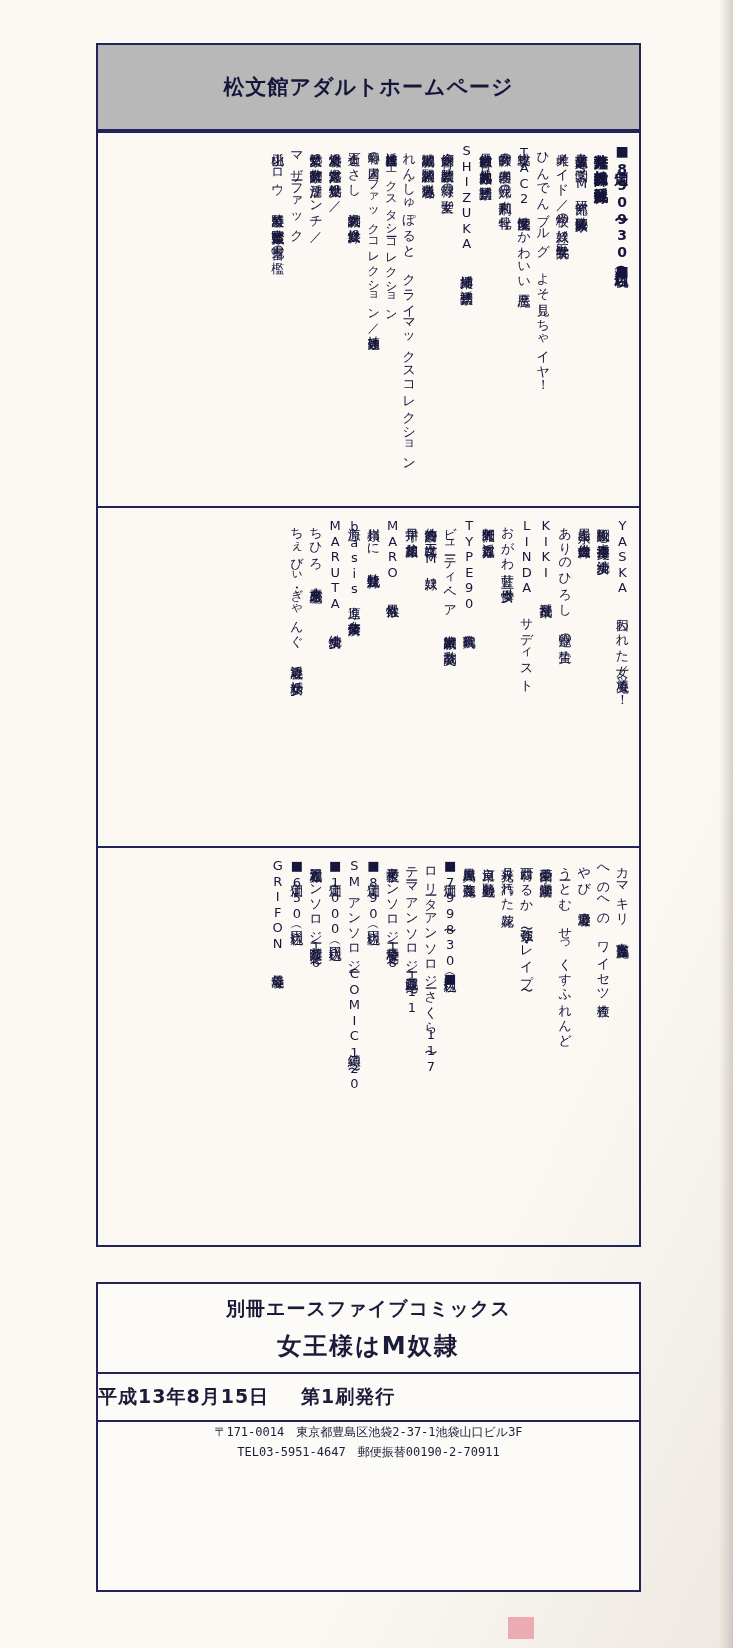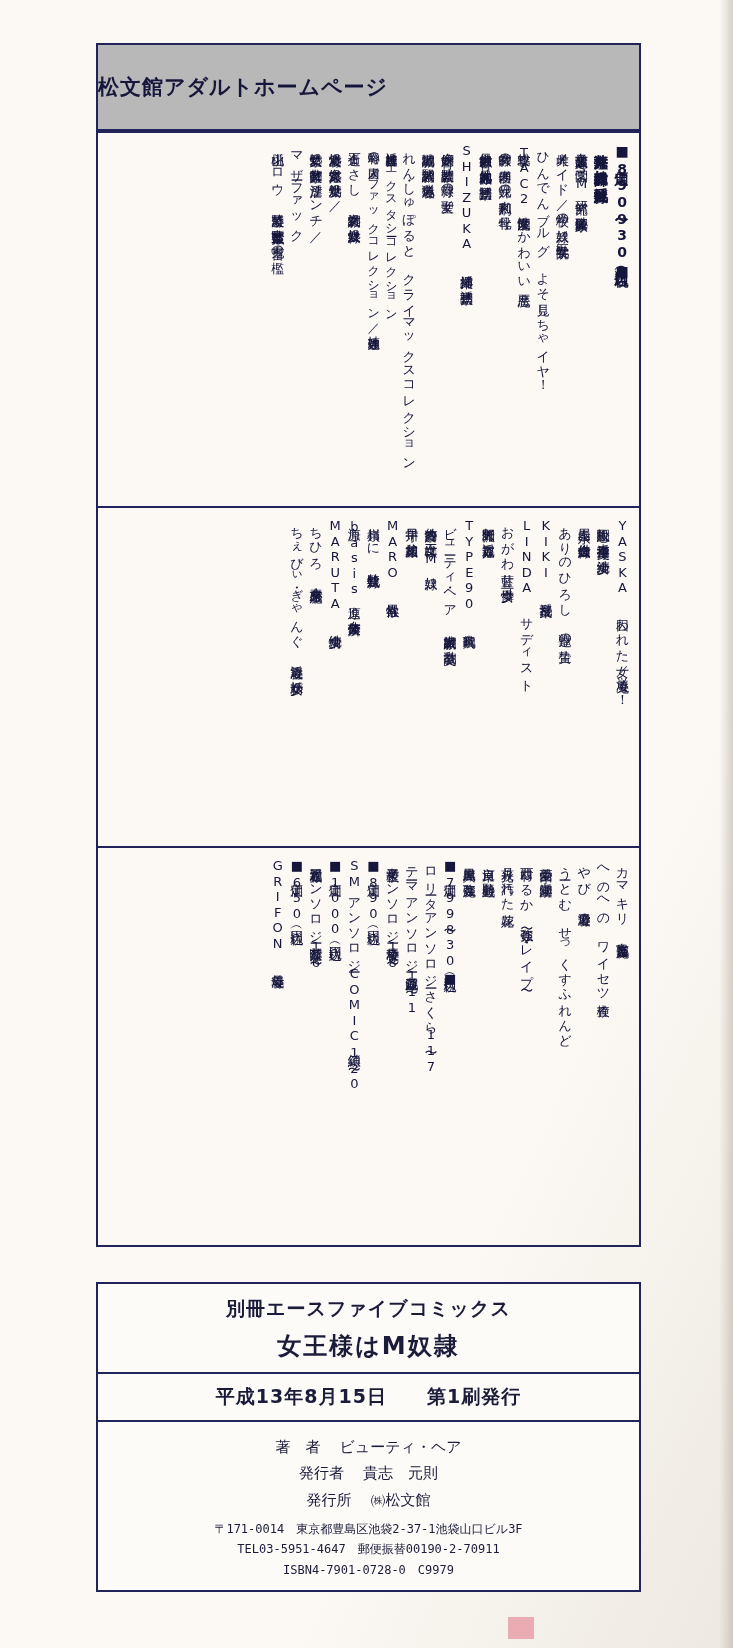--- a/index.html
+++ b/index.html
@@ -19,21 +19,21 @@
       #fcf9f4;
   }
   
   .banner{
     position:absolute;
     left:96px;top:43px;width:545px;height:88px;
     background:#b8b8b8;
     border:2px solid #23235c;
     box-sizing:border-box;
     display:flex;flex-direction:column;
-    justify-content:center;
+    align-items:center;justify-content:center;
     gap:12px;
   }
   .banner .ttl{
     font-size:21px;letter-spacing:1px;color:#16163c;
     font-family:"DejaVu Sans", sans-serif;font-weight:bold;
   }
   .banner .url{
     font-size:22px;color:#16163c;
     font-family:"DejaVu Serif", serif;
   }
@@ -94,21 +94,21 @@
   .colo .r2{
     padding:6px 0 10px 0;
     font-size:24px;font-weight:bold;letter-spacing:2px;
   }
   .colo .rule{
     border-top:2px solid #23235c;
   }
   .colo .r3{
     padding:10px 0 10px 0;
     font-size:19px;font-weight:bold;letter-spacing:1px;
-    display:flex;justify-content:center;gap:40px;
+    display:flex;justify-content:flex-start;gap:32px;
   }
   .colo .block{
     padding:12px 0 6px 0;
     font-size:15px;line-height:1.75;
   }
   .colo .block .ln{display:block;}
   .colo .addr{
     font-size:13px;line-height:1.7;
     padding-bottom:10px;
   }
@@ -210,39 +210,21 @@
 
   <div class="colo">
     <div class="r1">別冊エースファイブコミックス</div>
     <div class="r2">女王様はM奴隷</div>
     <div class="rule"></div>
     <div class="r3">
       <span>平成13年8月15日</span>
       <span>第1刷発行</span>
     </div>
     <div class="rule"></div>
-    <div class="block">
-      <span class="ln">
-        <span>著　者</span>
-        &nbsp;&nbsp;
-        <span>ビューティ・ヘア</span>
-      </span>
-      <span class="ln">
-        <span>発行者</span>
-        &nbsp;&nbsp;
-        <span>貴志　元則</span>
-      </span>
-      <span class="ln">
-        <span>発行所</span>
-        &nbsp;&nbsp;
-        <span>㈱松文館</span>
-      </span>
-    </div>
     <div class="addr">
       <span class="ln mono">〒171-0014　東京都豊島区池袋2-37-1池袋山口ビル3F</span>
       <span class="ln mono">TEL03-5951-4647　郵便振替00190-2-70911</span>
-      <span class="ln mono">ISBN4-7901-0728-0　C9979</span>
     </div>
   </div>
 
   <div class="artifact"></div>
   <div class="edge"></div>
 </div>
 
 </body></html>

